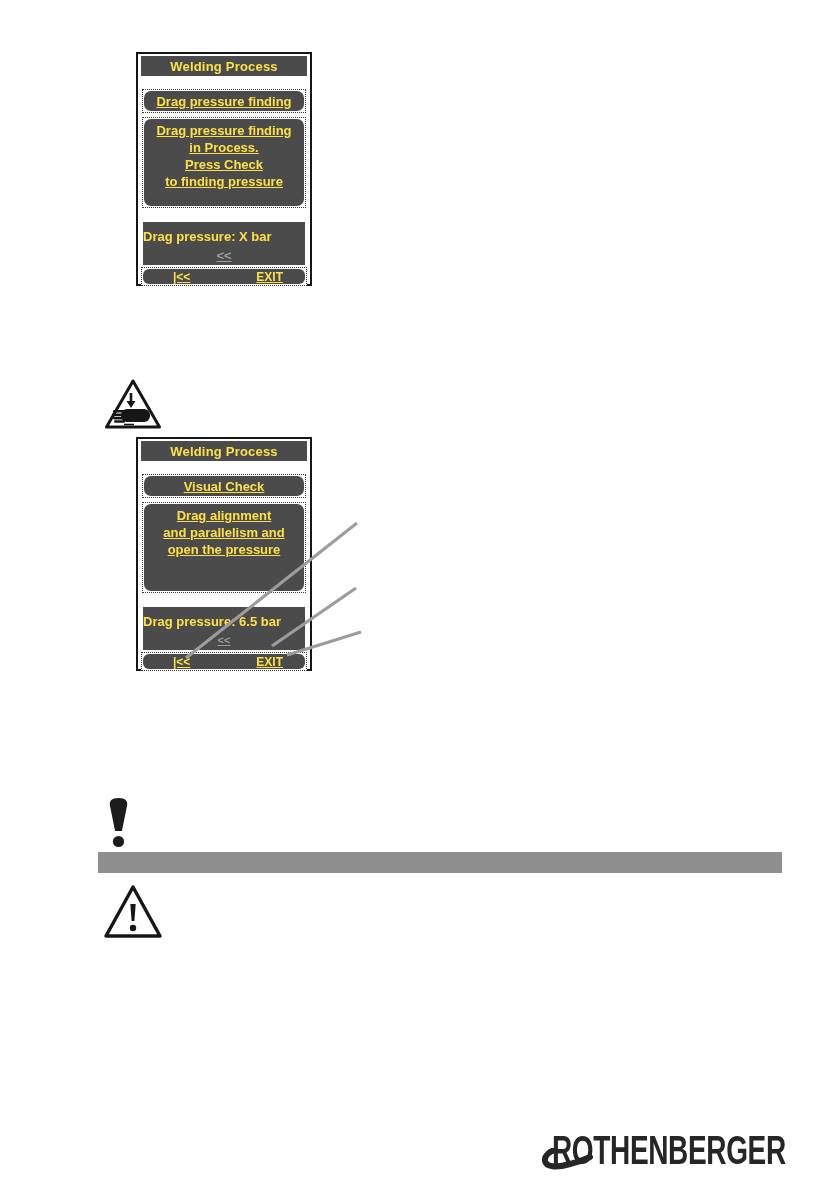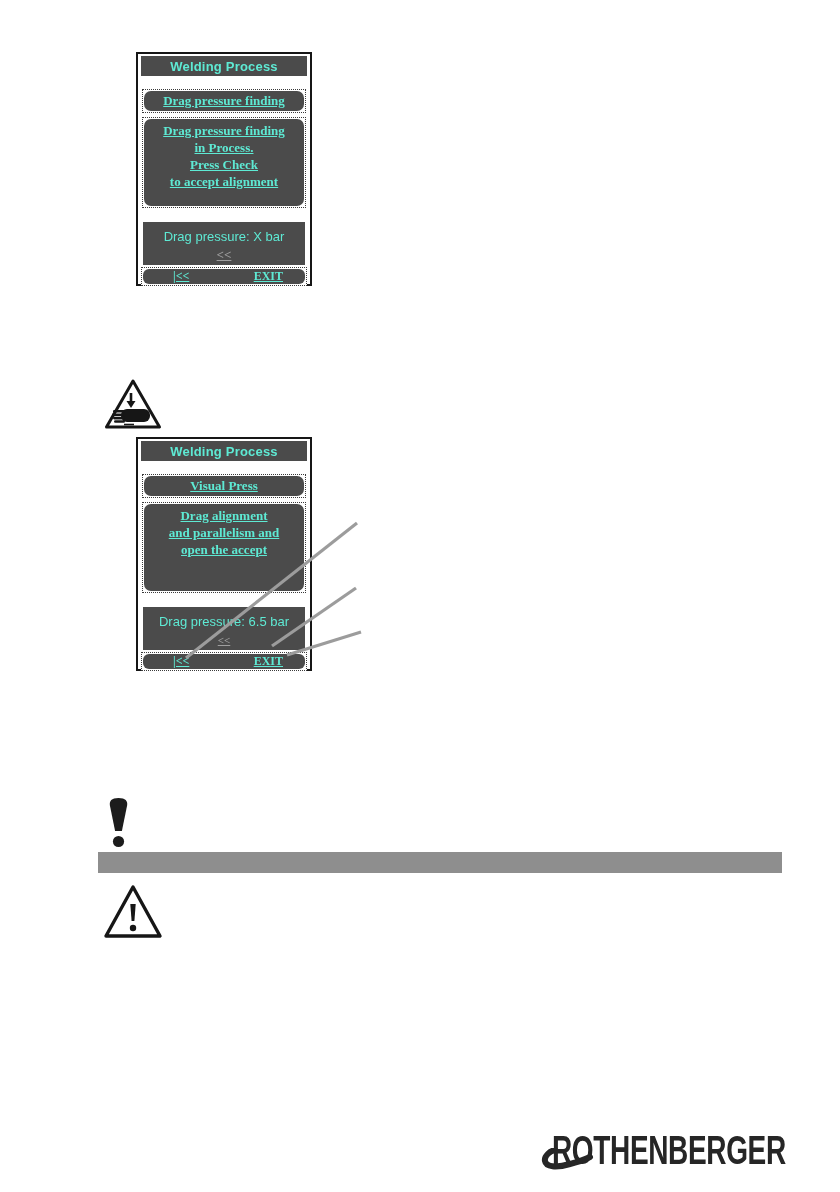--- a/index.html
+++ b/index.html
@@ -3,43 +3,43 @@
 <meta charset="utf-8">
 <style>
   html,body { margin:0; padding:0; background:#fff; }
   .page { position:relative; width:840px; height:1192px; background:#ffffff;
           font-family:"Liberation Sans", sans-serif; overflow:hidden; }
 
   
   .device-screen { position:absolute; left:136px; width:176px; height:234px;
                    border:2px solid #161616; background:#fff; box-sizing:border-box; }
   .scr-el { position:absolute; box-sizing:border-box; }
-  .dark { background:#4b4b4b; color:#5eead4; }
+  .dark { background:#4b4b4b; color:#fde047; }
   .scr-title { left:3px; right:3px; top:2px; height:20px; display:flex;
                align-items:center; justify-content:center;
                font-weight:bold; font-size:13px; letter-spacing:.2px; }
   .dotted-wrap { border:1px dotted #3a3a3a; padding:1px; background:#fff; }
   .wrap-btn  { left:4px; right:4px; top:35px; height:24px; }
   .wrap-msg  { left:4px; right:4px; top:63px; height:91px; }
   .wrap-nav  { left:3px; right:3px; top:213px; height:19px; }
   .inner-fill { height:100%; border-radius:7px; box-sizing:border-box; }
   .scr-btn  { display:flex; align-items:center; justify-content:center;
               font-weight:bold; font-size:13px; }
   .scr-msg  { text-align:center; font-weight:bold; font-size:13px;
               line-height:17px; padding-top:3px; }
   .scr-status { left:5px; right:5px; top:168px; height:28px; display:flex;
-                align-items:center; justify-content:center;
-                font-weight:normal; font-size:13px; }
+                align-items:center; 
+                font-weight:bold; font-size:13px; }
   .scr-sec { left:5px; right:5px; top:191px; height:20px; display:flex;
              align-items:center; justify-content:center;
              font-weight:bold; font-size:13px; color:#9e9e9e; }
   .scr-nav { display:flex; align-items:center; justify-content:space-between;
              padding:0 22px 0 30px; font-weight:bold; font-size:12px;
              border-radius:6px; }
-  .u { text-decoration:underline;font-family:Liberation Serif, serif; }
+  .u { text-decoration:underline; }
 
   
   .icon-abs { position:absolute; }
 
   
   .divider-bar { position:absolute; left:98px; top:852px; width:684px; height:21px;
                  background:#8e8e8e; }
 
   
   .callout-overlay { position:absolute; left:0; top:0; width:840px; height:1192px;
@@ -64,21 +64,21 @@
     <div class="scr-el dotted-wrap wrap-btn">
       <div class="inner-fill dark scr-btn">
         <span class="u">Drag pressure finding</span>
       </div>
     </div>
     <div class="scr-el dotted-wrap wrap-msg">
       <div class="inner-fill dark scr-msg">
         <span class="u">Drag pressure finding</span><br>
         <span class="u">in Process.</span><br>
         <span class="u">Press Check</span><br>
-        <span class="u">to accept alignment</span>
+        <span class="u">to finding pressure</span>
       </div>
     </div>
     <div class="scr-el scr-status dark">
       <span>Drag pressure: X bar</span>
     </div>
     <div class="scr-el scr-sec dark">
       <span class="u">&lt;&lt;</span>
     </div>
     <div class="scr-el dotted-wrap wrap-nav">
       <div class="inner-fill dark scr-nav">
@@ -99,28 +99,28 @@
     <rect x="10" y="42.2" width="11" height="2.6" rx="1.3" fill="#161616"></rect>
     <line x1="20" y1="46.5" x2="30" y2="46.5" stroke="#161616" stroke-width="1.6"></line>
   </svg>
 
   <div class="device-screen" style="top:437px;">
     <div class="scr-el scr-title dark">
       <span>Welding Process</span>
     </div>
     <div class="scr-el dotted-wrap wrap-btn">
       <div class="inner-fill dark scr-btn">
-        <span class="u">Visual Press</span>
+        <span class="u">Visual Check</span>
       </div>
     </div>
     <div class="scr-el dotted-wrap wrap-msg">
       <div class="inner-fill dark scr-msg">
         <span class="u">Drag alignment</span><br>
         <span class="u">and parallelism and</span><br>
-        <span class="u">open the accept</span>
+        <span class="u">open the pressure</span>
       </div>
     </div>
     <div class="scr-el scr-status dark">
       <span>Drag pressure: 6.5 bar</span>
     </div>
     <div class="scr-el scr-sec dark">
       <span class="u" style="font-size:11px;">&lt;&lt;</span>
     </div>
     <div class="scr-el dotted-wrap wrap-nav">
       <div class="inner-fill dark scr-nav">

